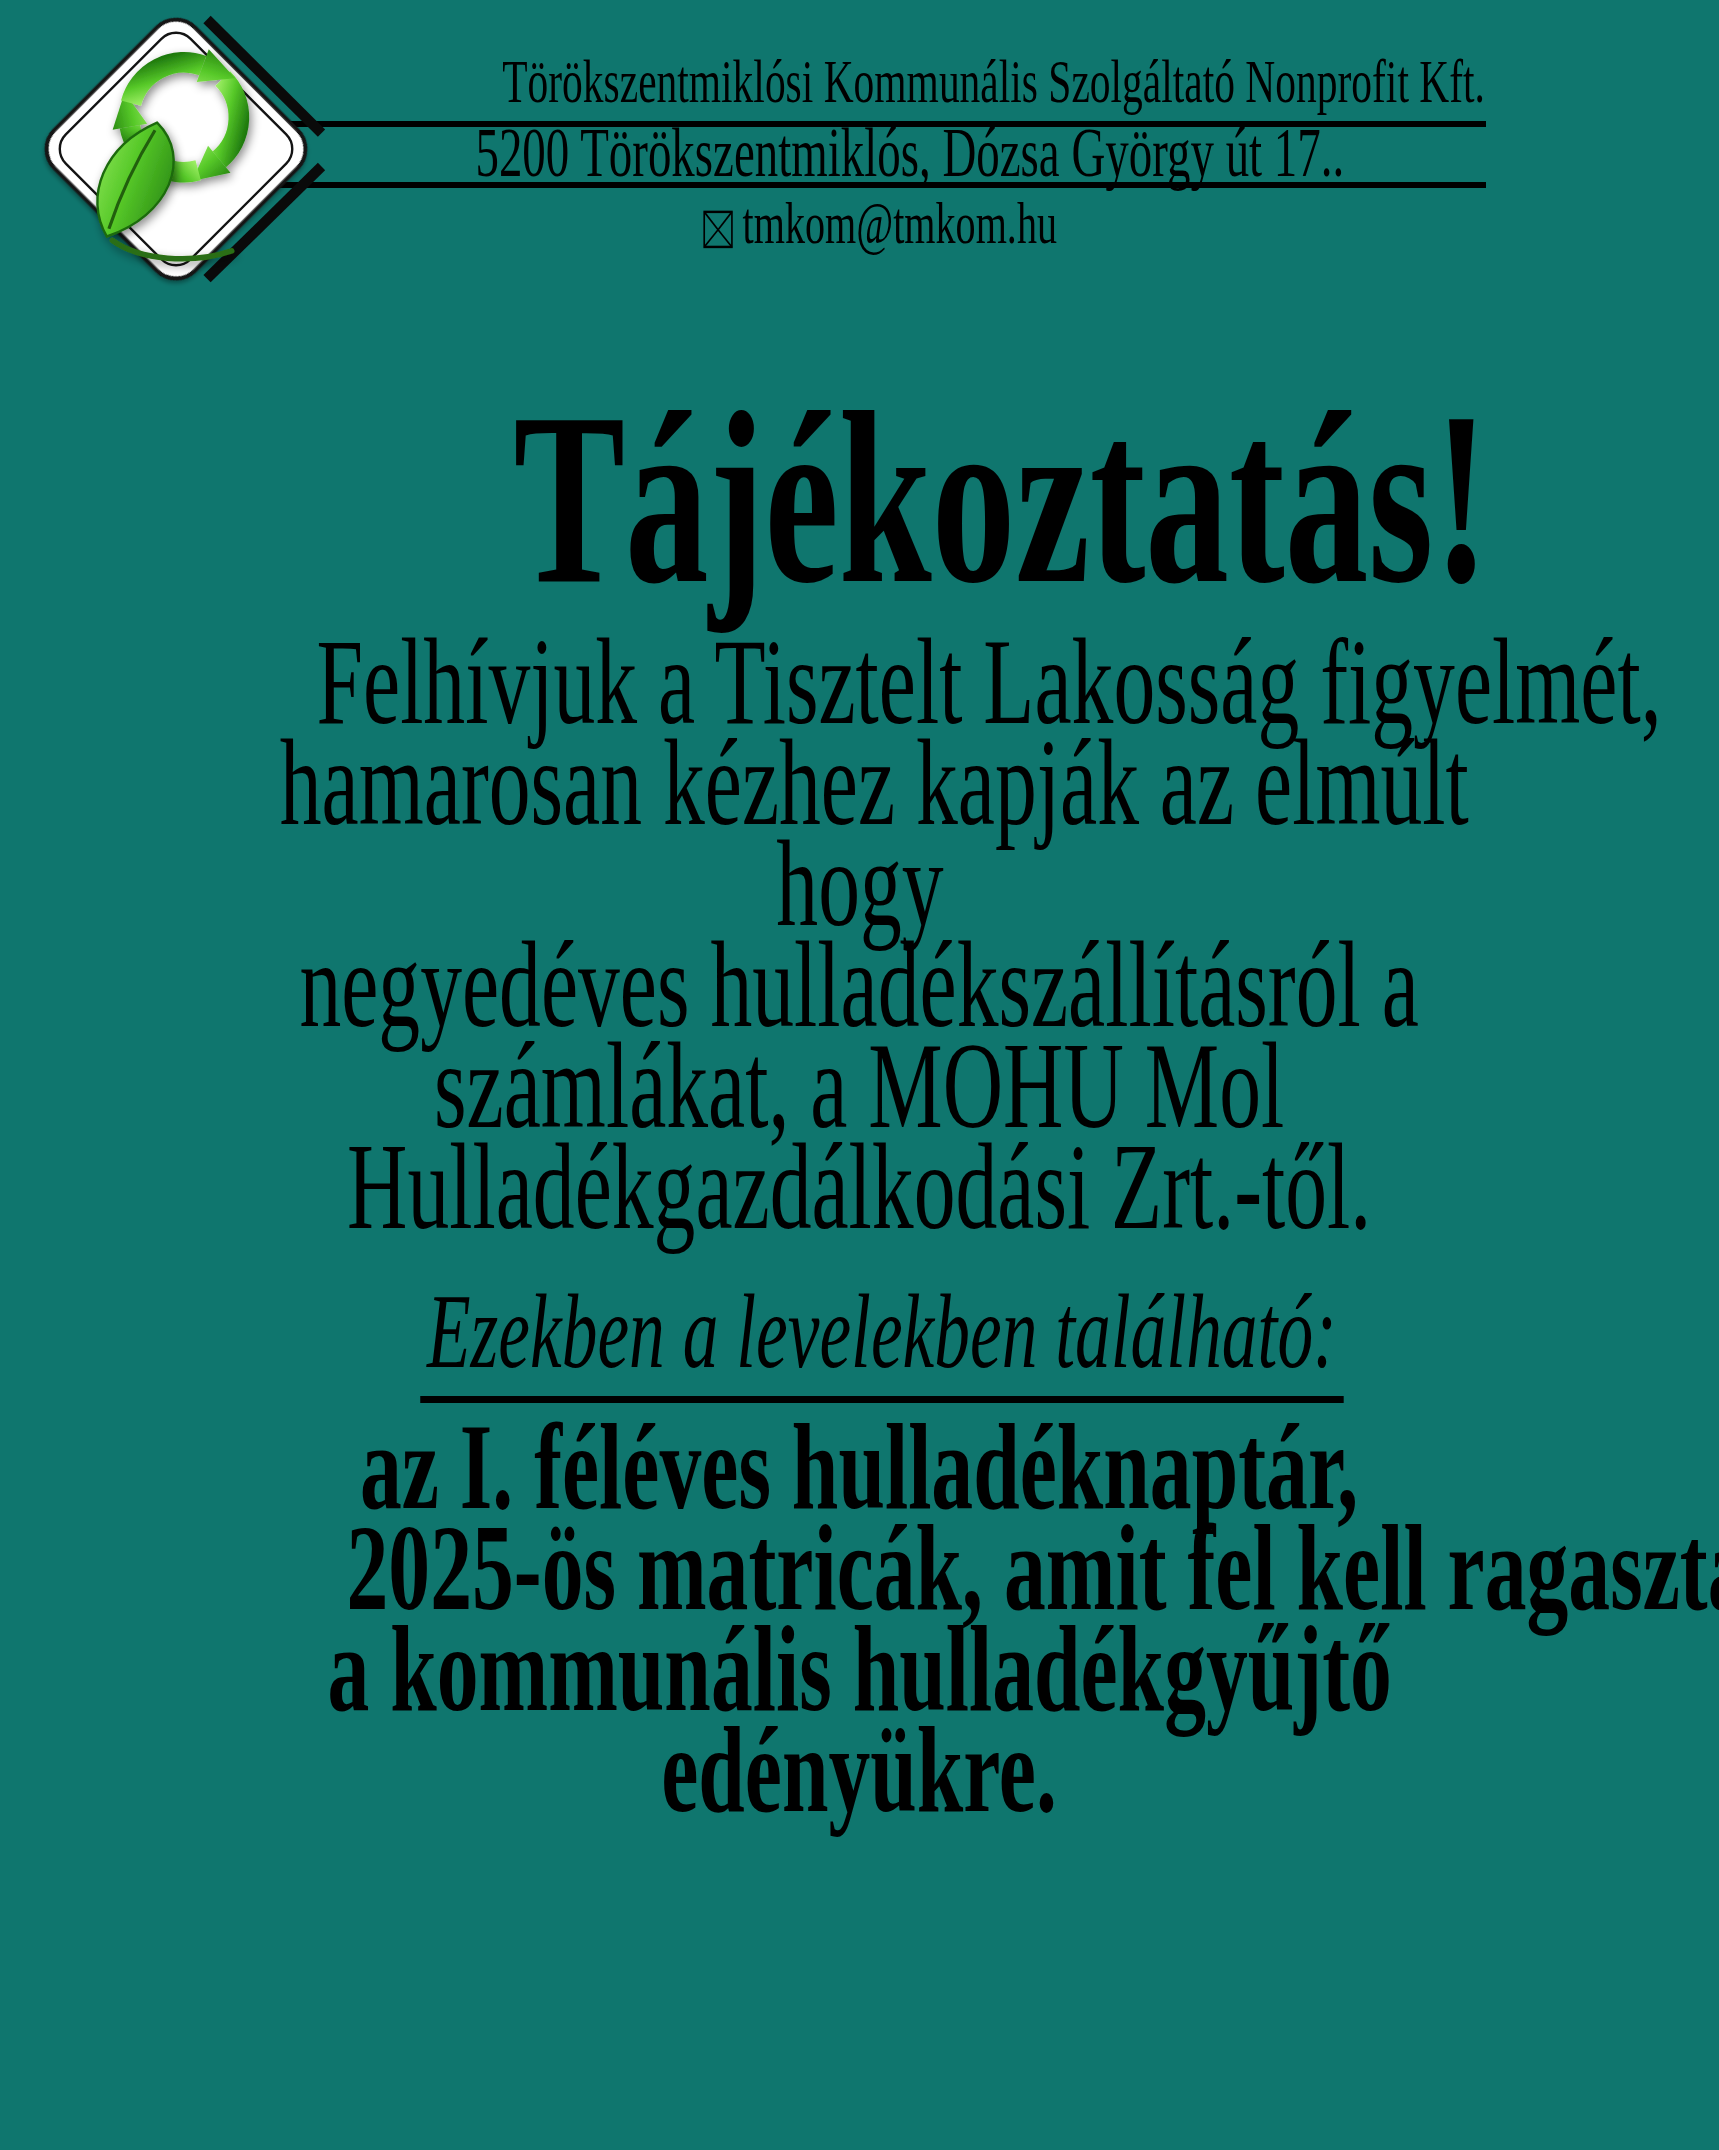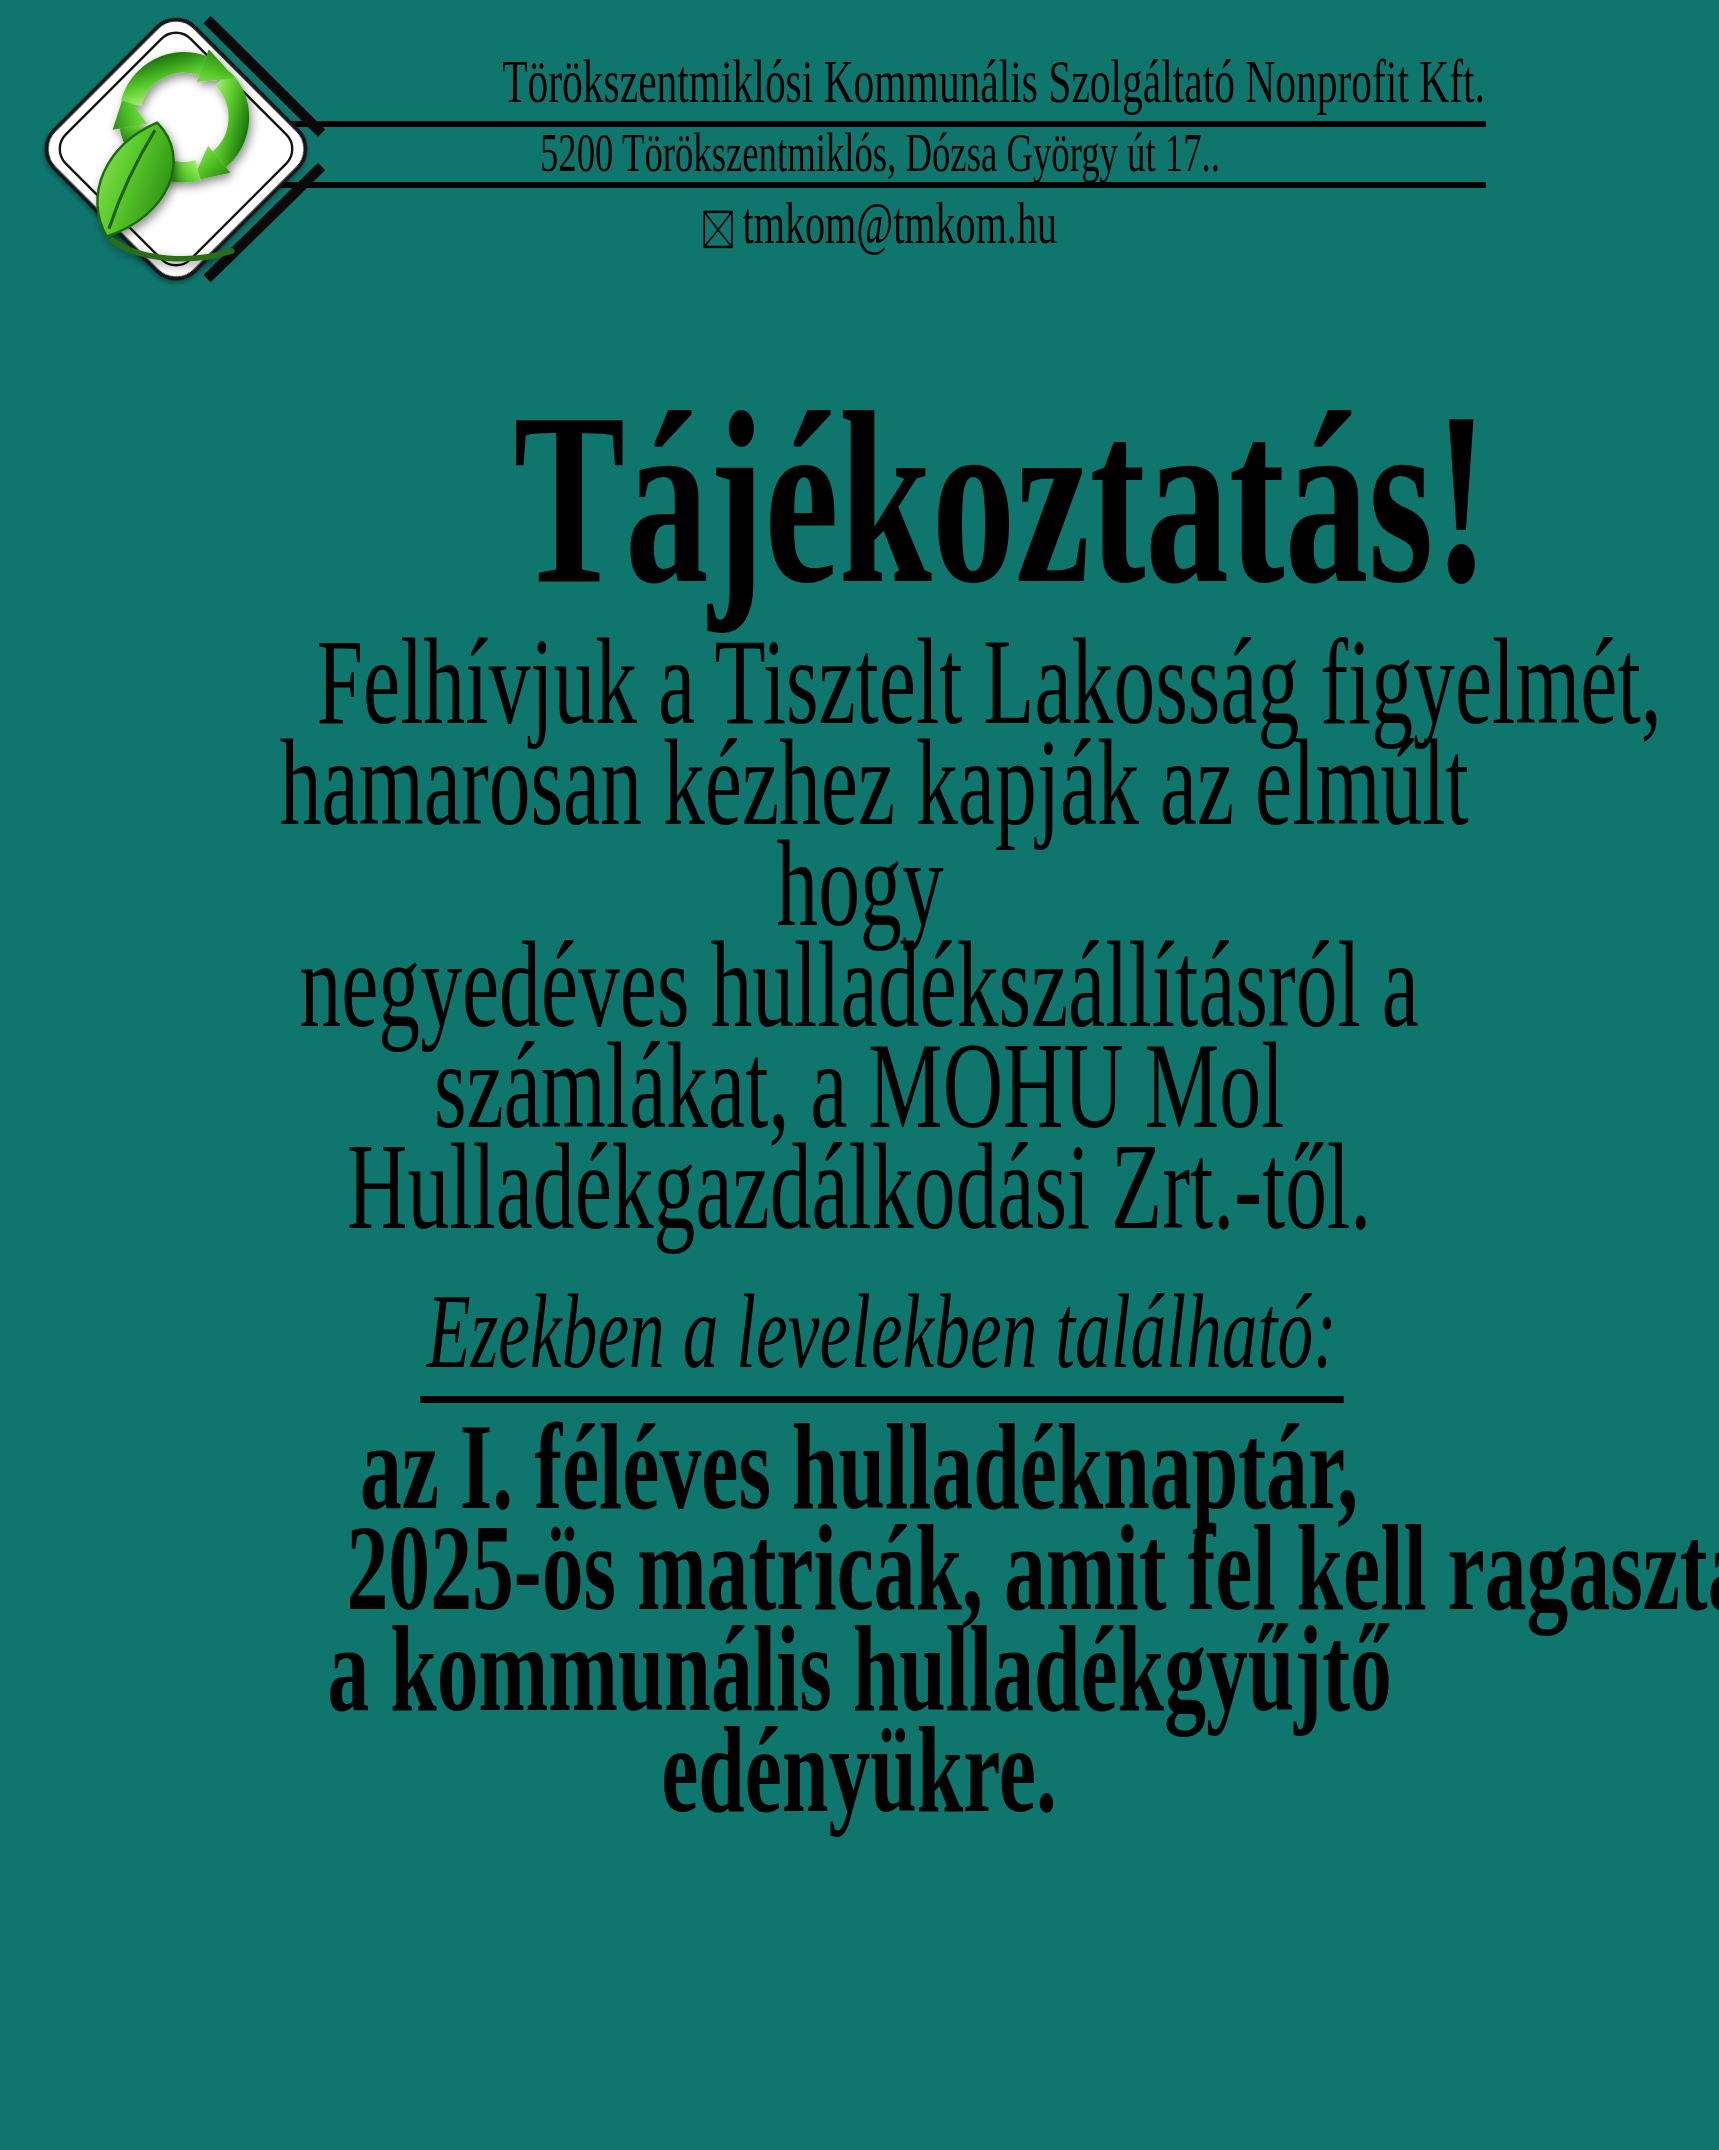--- a/index.html
+++ b/index.html
@@ -25,21 +25,21 @@
   }
   .hrule{
     position:absolute;left:272px;width:1214px;height:5.7px;background:#000;z-index:1;
   }
   #rule1{top:121px;}
   #rule2{top:182px;}
   .hdr-line{
     position:absolute;left:271px;width:1218px;text-align:center;z-index:1;
   }
   #hline1{top:46px;font-size:61px;line-height:72px;}
-  #hline2{top:125px;font-size:54px;line-height:57px;}
+  #hline2{top:125px;font-size:69px;line-height:57px;}
   #hline3{top:190px;font-size:59px;line-height:66px;}
   .envelope{vertical-align:-8.2px;margin-right:13px;}
   
   .title{
     position:absolute;top:359px;left:0;width:100%;
     text-align:right;font-size:246px;font-weight:700;line-height:279px;
   }
   
   .para{
     position:absolute;top:631px;left:0;width:100%;

